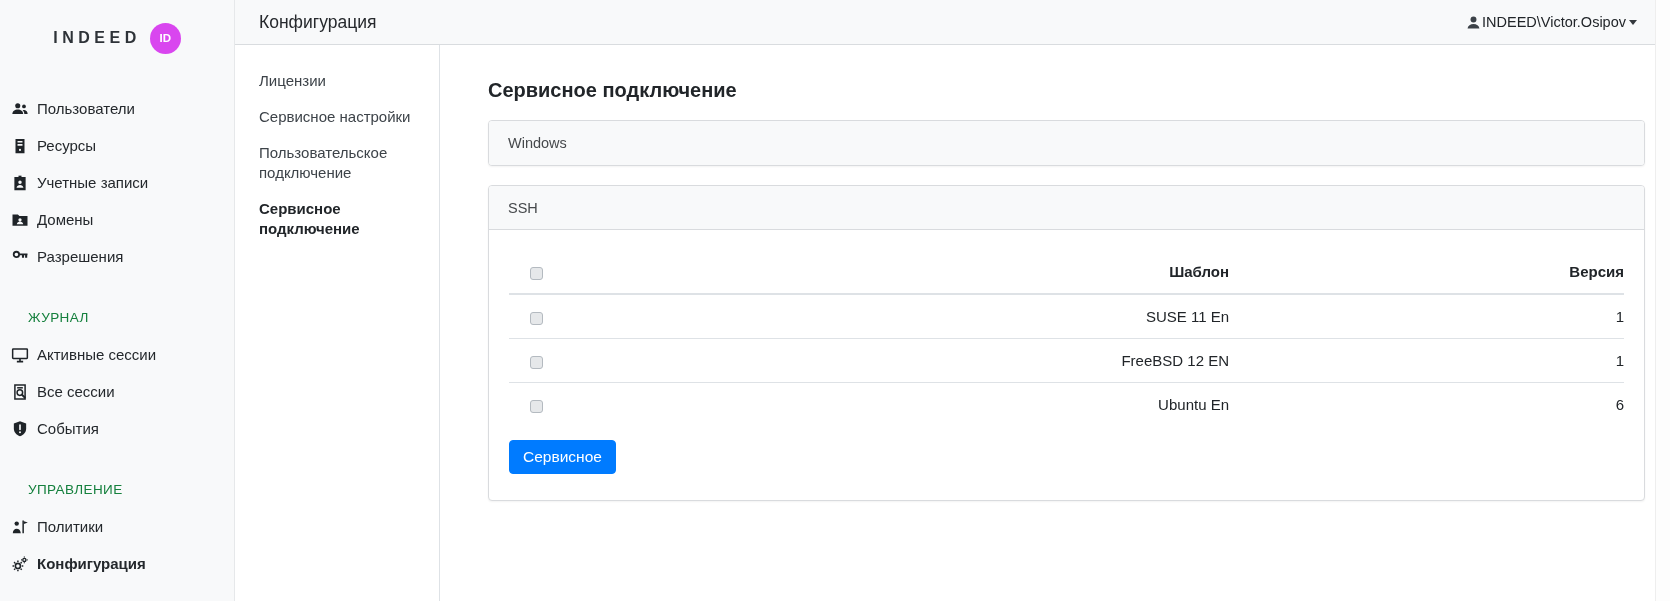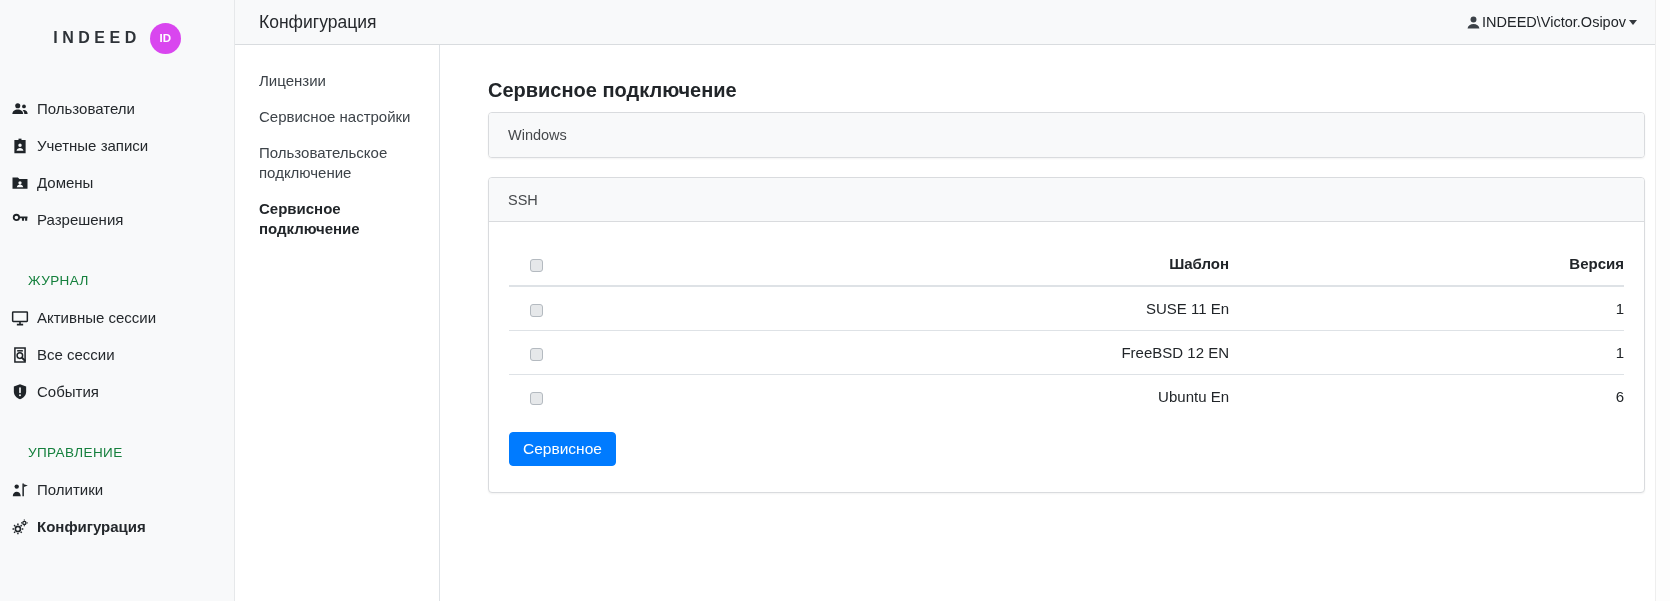--- a/index.html
+++ b/index.html
@@ -71,21 +71,21 @@
   .subnav a.active { font-weight:700; color:#212529; }
 
   
   .main { flex:1; padding:33px 0 0 48px; background:#fff; }
   .main h2 { font-size:20px; font-weight:700; color:#212529; line-height:24px; }
 
   .panel {
     width:1157px; border:1px solid #d9dbde; border-radius:4px;
     background:#fff; box-shadow:0 1px 2px rgba(0,0,0,.05);
   }
-  .panel.first { margin-top:10px;text-align:right; }
+  .panel.first { margin-top:18px;text-align:right; }
   .panel.second { margin-top:19px; }
   .panel-head {
     height:44px; display:flex; align-items:center; padding:0 19px;
     background:#f8f9fa; color:#46494c; font-size:14.5px; cursor:pointer;
     border-radius:3px;
   }
   .panel.open .panel-head { border-bottom:1px solid #d9dbde; border-radius:3px 3px 0 0; }
   .panel-body { padding:20px 20px 26px 20px; }
 
   table.tmpl { width:100%; border-collapse:collapse; }
@@ -127,20 +127,28 @@
       <a class="side-item">
         <span class="ico">
           <svg viewBox="0 0 24 24" width="18" height="18" fill="#1f2428">
               <circle cx="9" cy="7.6" r="3.4"></circle>
               <path d="M1.8 18.6c0-3.7 3.2-6 7.2-6s7.2 2.3 7.2 6z"></path>
               <circle cx="17.3" cy="8.6" r="2.5"></circle>
               <path d="M17.9 13.4c2.5.6 4.3 2.5 4.3 5.2h-4.4c-.2-1.9-1-3.6-2.3-4.8.7-.3 1.5-.4 2.4-.4z"></path>
             </svg>
         </span>
         <span class="lbl">Пользователи</span>
+      </a>
+      <a class="side-item">
+        <span class="ico">
+          <svg viewBox="0 0 24 24" width="18" height="18" fill="#1f2428">
+              <path fill-rule="evenodd" d="M6 2.5h12v19H6zM8.7 5.2v2.2h6.6V5.2zm0 4.2v2.2h6.6V9.4zm3.3 6.4a1.4 1.4 0 100 2.8 1.4 1.4 0 000-2.8z"></path>
+            </svg>
+        </span>
+        <span class="lbl">Ресурсы</span>
       </a>
       <a class="side-item">
         <span class="ico">
           <svg viewBox="0 0 24 24" width="18" height="18" fill="#1f2428">
               <path fill-rule="evenodd" d="M4.5 4h15v17.5h-15zM12 8.8a2.3 2.3 0 110 4.6 2.3 2.3 0 010-4.6zM7.4 18.3c.5-2.5 2.4-3.8 4.6-3.8s4.1 1.3 4.6 3.8z"></path>
               <path d="M10 2.2h4v3h-4z"></path>
             </svg>
         </span>
         <span class="lbl">Учетные записи</span>
       </a>

